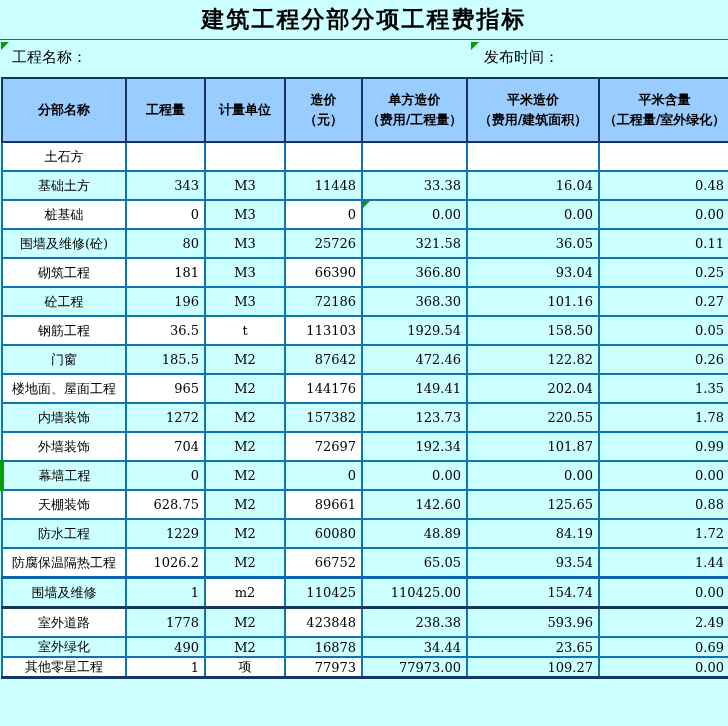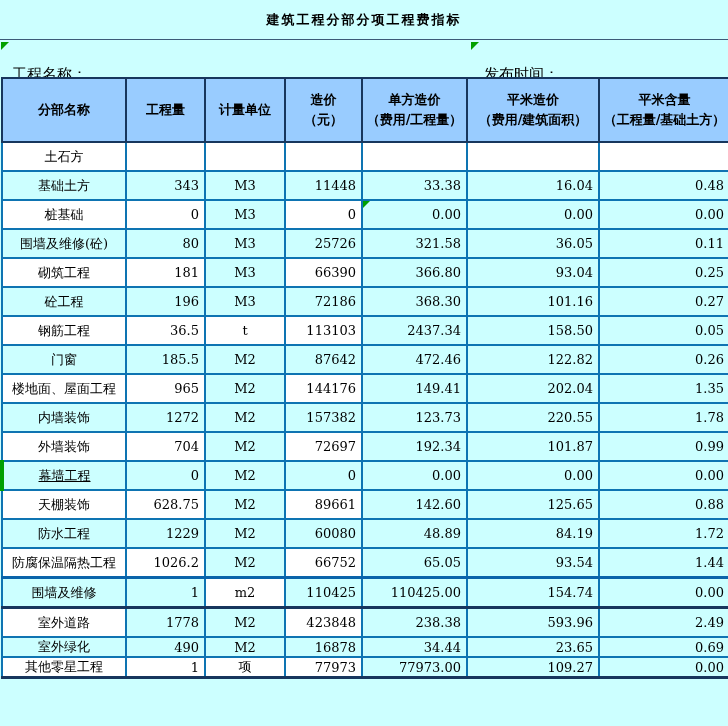--- a/index.html
+++ b/index.html
@@ -7,23 +7,23 @@
     --grid-border:#0E74B2; --dark-border:#17365D; --teal-sep:#0A64AA;
     --marker-green:#00A000; --title-rule:#3C5A78; --text:#000000;
   }
   html,body{margin:0;padding:0;}
   .sheet{
     position:relative;width:728px;height:726px;background:var(--page-bg);
     font-family:"DejaVu Serif",serif;color:var(--text);overflow:hidden;
   }
   .title-row{height:39px;border-bottom:1px solid var(--title-rule);
     display:flex;align-items:center;justify-content:center;}
-  .title-row .title{font-size:13px;font-weight:bold;letter-spacing:2px;}
+  .title-row .title{font-size:23px;font-weight:bold;letter-spacing:2px;}
   .meta-row{position:relative;height:37px;}
-  .meta-label{position:absolute;top:25px;font-size:15px;white-space:nowrap;}
+  .meta-label{position:absolute;top:8px;font-size:15px;white-space:nowrap;}
   .meta-label.project{left:12px;}
   .meta-label.publish{left:484px;}
   .tri-corner{position:absolute;width:0;height:0;
     border-top:8px solid var(--marker-green);border-right:8px solid transparent;}
   .tri-corner.m1{left:1px;top:2px;}
   .tri-corner.m2{left:471px;top:2px;}
   table{
     position:absolute;left:0;top:77px;width:728px;
     border-collapse:collapse;table-layout:fixed;
     border:2px solid var(--dark-border);border-bottom:3px solid var(--dark-border);
@@ -39,21 +39,21 @@
     position:relative;border:2px solid var(--grid-border);
     font-size:13px;height:27px;padding:0 5px;white-space:nowrap;overflow:hidden;
   }
   td.white{background:var(--cell-white);}
   td.cyan{background:var(--cell-cyan);}
   td.num{text-align:right;}
   td.ctr{text-align:center;padding:0 2px;}
   tr.short td{height:18px;margin-top:12px;}
   tr.sep-teal td{border-bottom:3px solid var(--teal-sep);}
   tr.sep-dark td{border-bottom:3px solid var(--dark-border);}
-  td.green-left{border-left:4px solid var(--marker-green);text-decoration:underline;}
+  td.green-left{border-left:4px solid var(--marker-green);}
   .tri-cell{position:absolute;left:0;top:0;width:0;height:0;
     border-top:7px solid var(--marker-green);border-right:7px solid transparent;}
 </style>
 </head>
 <body>
 
 <div class="sheet">
   <div class="title-row">
     <span class="title">建筑工程分部分项工程费指标</span>
   </div>
@@ -91,21 +91,21 @@
           <th>
             <div>单方造价</div>
             <div>（费用/工程量）</div>
           </th>
           <th>
             <div>平米造价</div>
             <div>（费用/建筑面积）</div>
           </th>
           <th>
             <div>平米含量</div>
-            <div>（工程量/基础土方）</div>
+            <div>（工程量/室外绿化）</div>
           </th>
         </tr>
     </thead>
     <tbody id="tbody">
         <tr>
           <td class="white ctr">土石方</td>
           <td class="white num"></td>
           <td class="white ctr"></td>
           <td class="white num"></td>
           <td class="white num"></td>
@@ -155,21 +155,21 @@
           <td class="cyan num">72186</td>
           <td class="cyan num">368.30</td>
           <td class="cyan num">101.16</td>
           <td class="cyan num">0.27</td>
         </tr>
         <tr>
           <td class="white ctr">钢筋工程</td>
           <td class="white num">36.5</td>
           <td class="white ctr">t</td>
           <td class="white num">113103</td>
-          <td class="cyan num">2437.34</td>
+          <td class="cyan num">1929.54</td>
           <td class="cyan num">158.50</td>
           <td class="cyan num">0.05</td>
         </tr>
         <tr>
           <td class="cyan ctr">门窗</td>
           <td class="cyan num">185.5</td>
           <td class="cyan ctr">M2</td>
           <td class="cyan num">87642</td>
           <td class="cyan num">472.46</td>
           <td class="cyan num">122.82</td>

